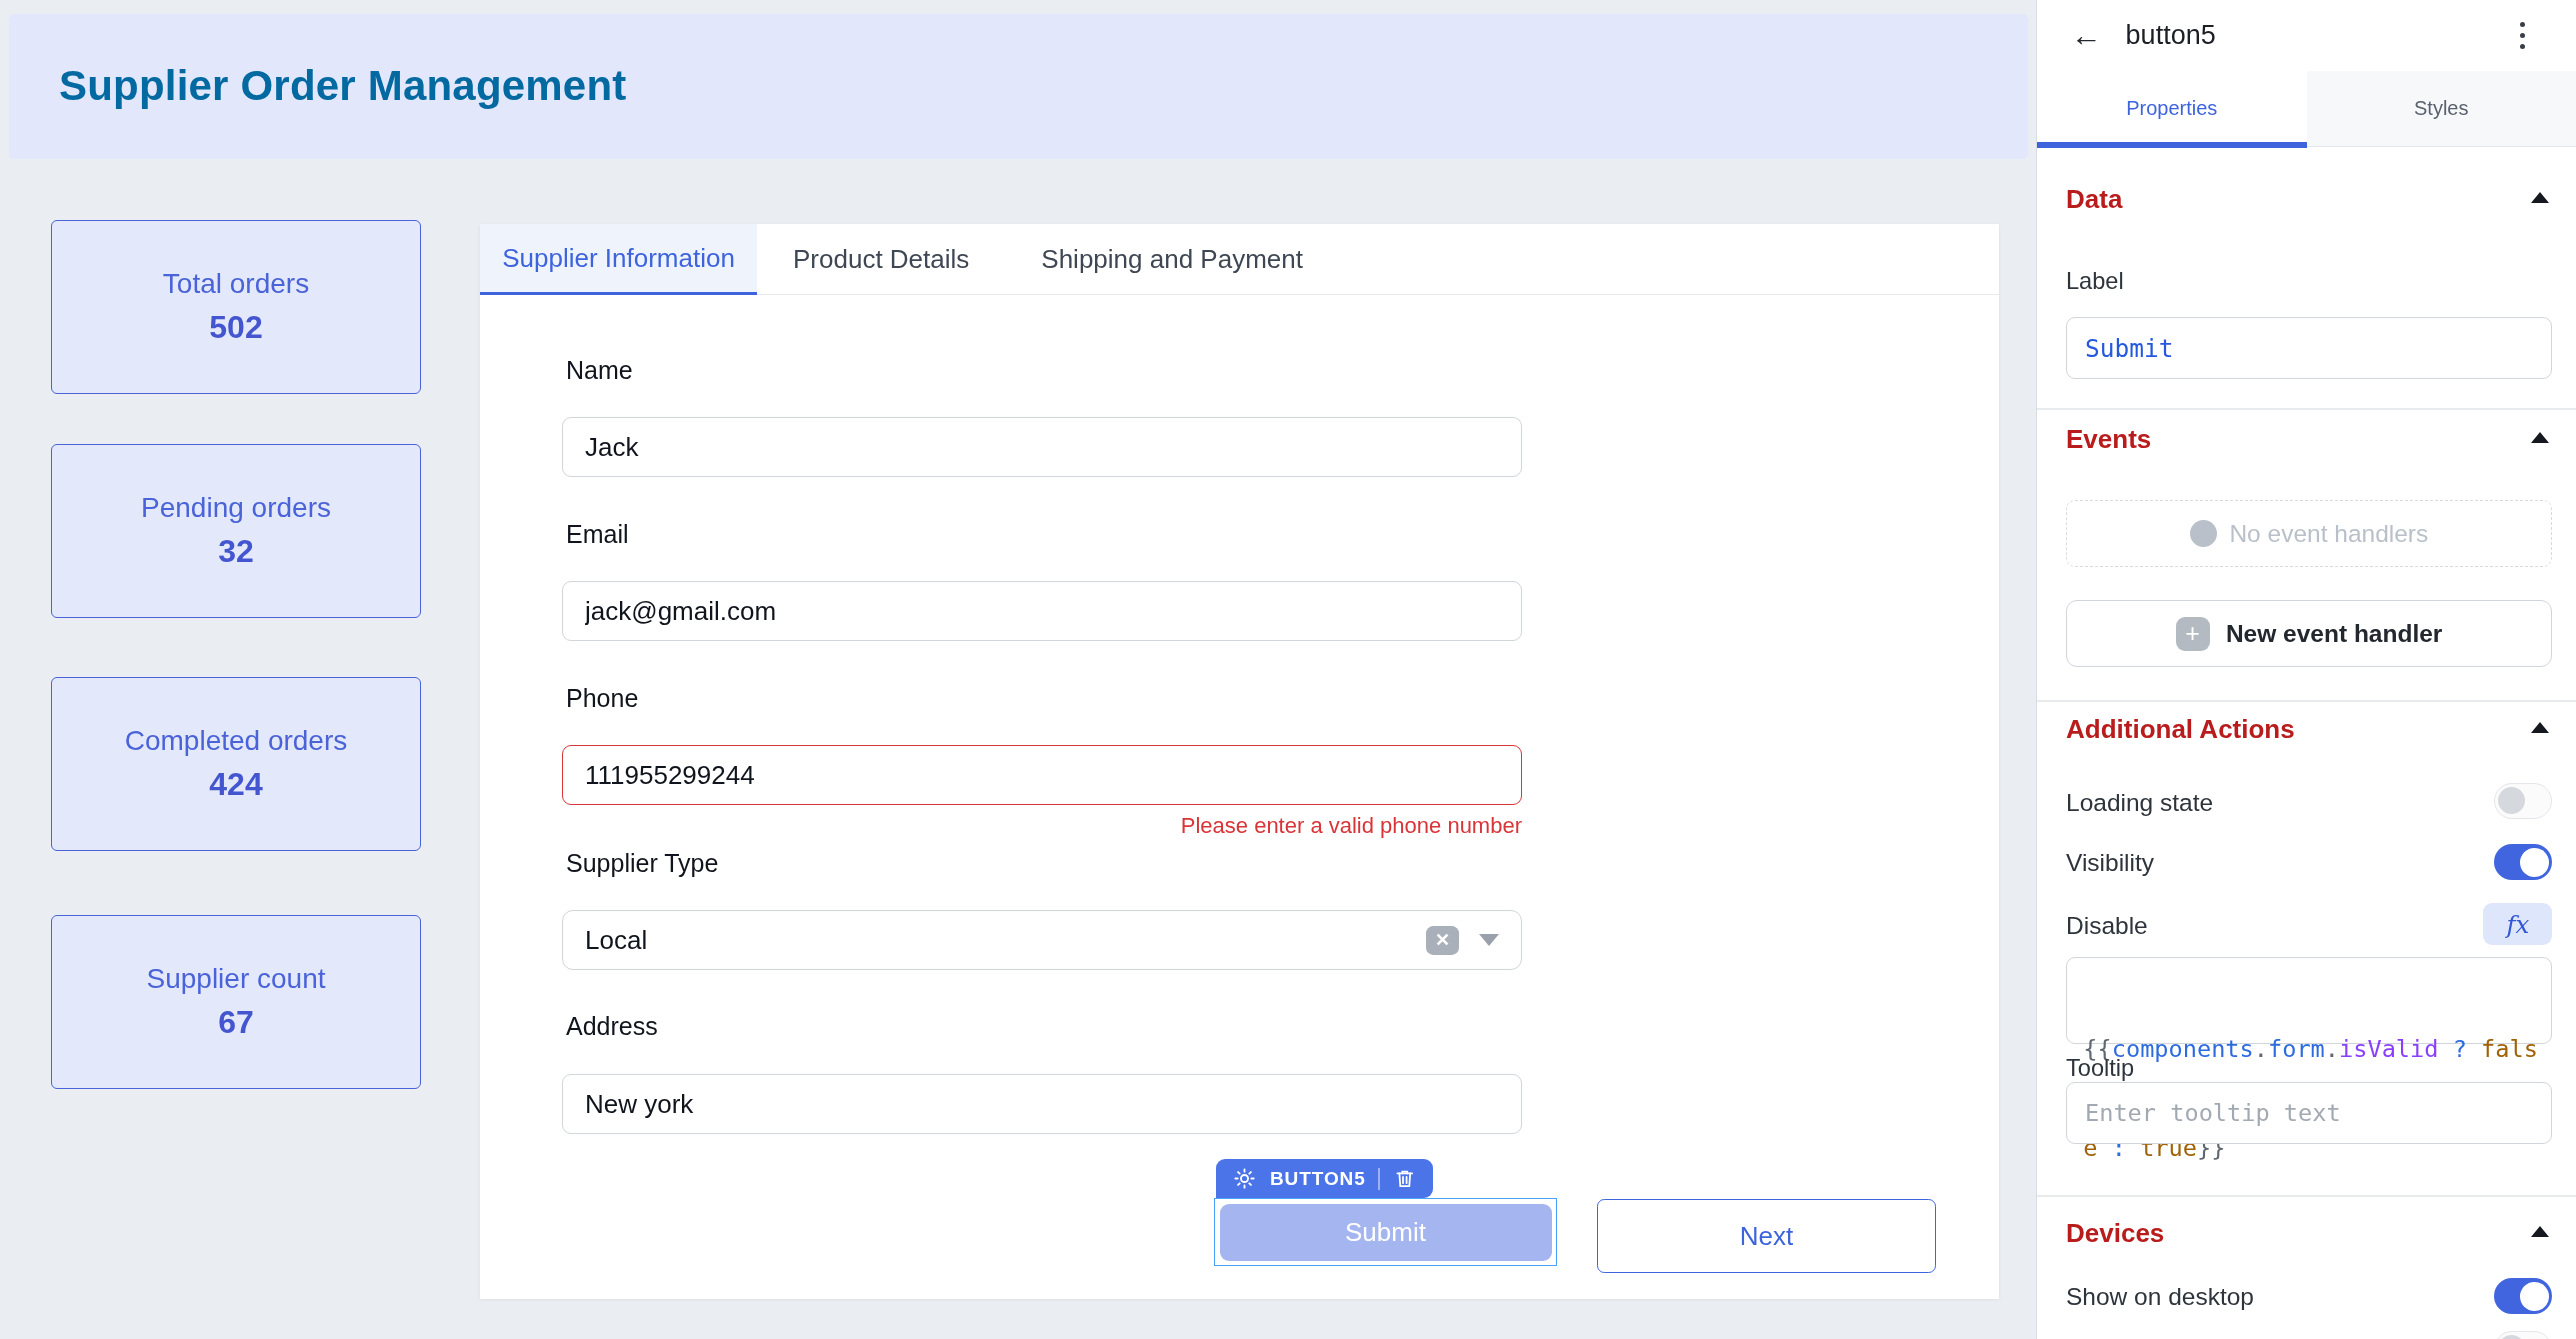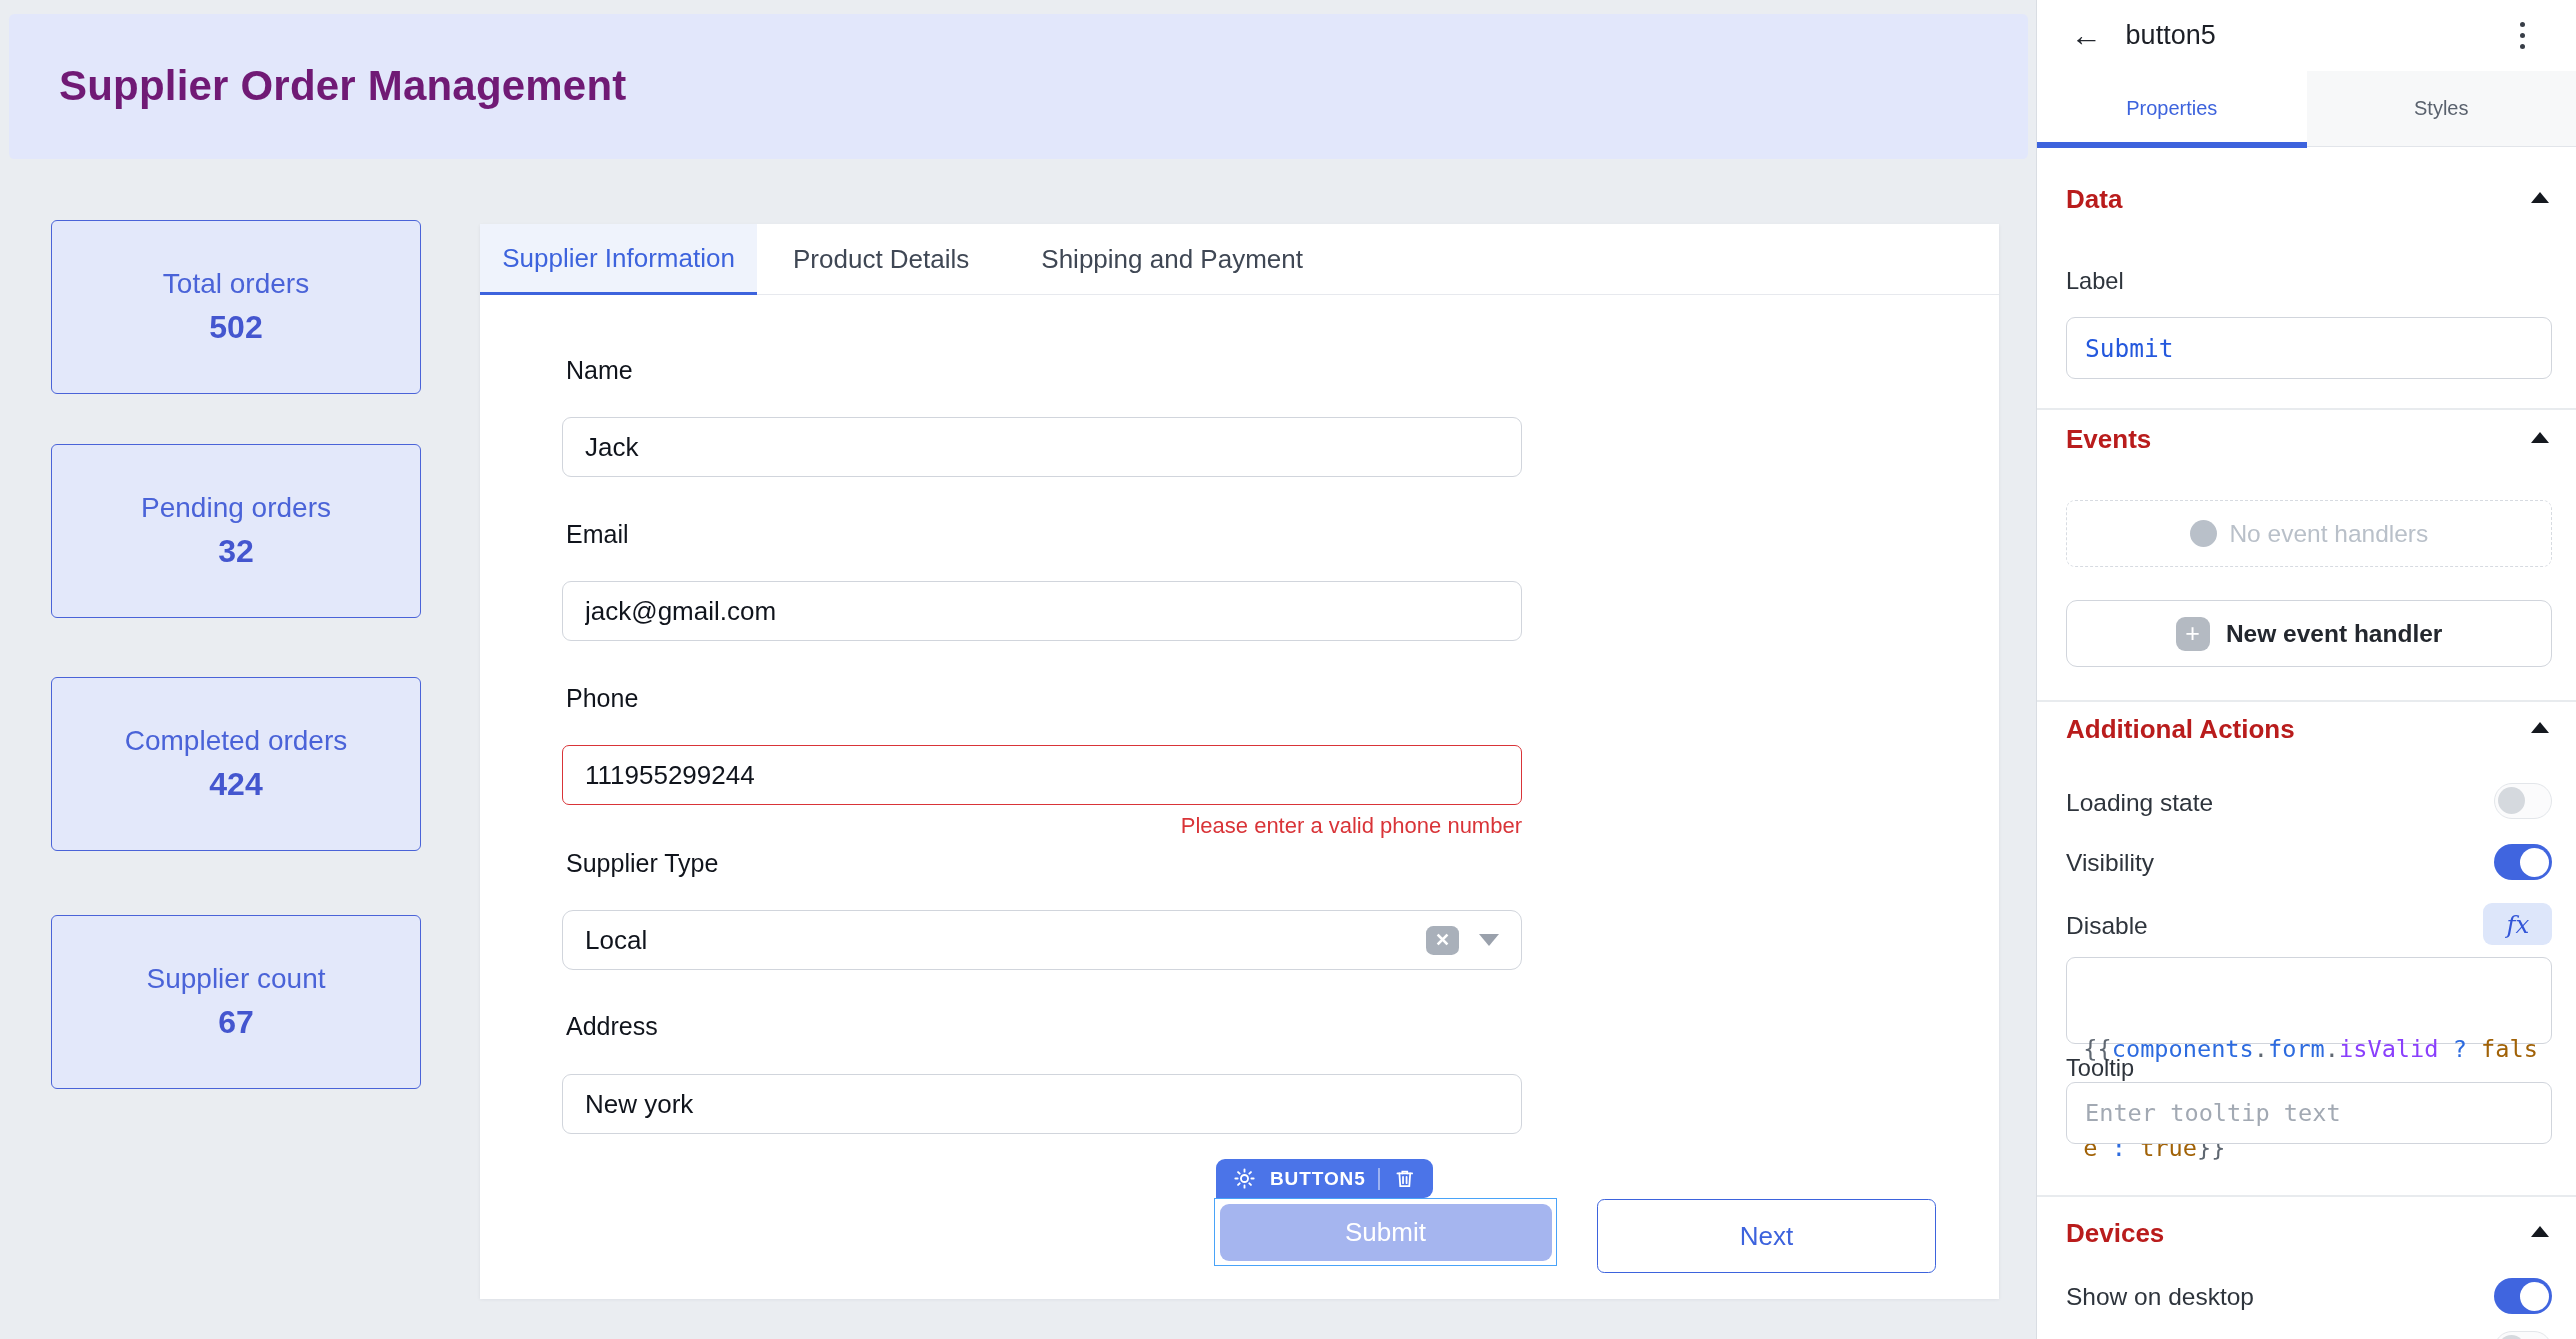--- a/index.html
+++ b/index.html
@@ -5,21 +5,21 @@
   * { box-sizing: border-box; margin: 0; padding: 0; }
   html, body { width: 2576px; height: 1340px; overflow: hidden; }
   body { font-family: "Liberation Sans", sans-serif; background: #eaedf1; }
   .app { position: relative; width: 2576px; height: 1340px; display: flex; }
 
   
   .canvas { position: relative; width: 2036px; height: 1340px; background: #eaedf1; }
 
   .banner { position: absolute; left: 9px; top: 13.6px; width: 2019px; height: 145px;
             background: #e2e7fb; border-radius: 5.4px; display: flex; align-items: center; }
-  .banner h1 { margin-left: 50px; font-size: 42px; font-weight: bold; color: #701a75; letter-spacing: 0.2px; }
+  .banner h1 { margin-left: 50px; font-size: 42px; font-weight: bold; color: #0369a1; letter-spacing: 0.2px; }
 
   .stat-card { position: absolute; left: 51px; width: 370px; height: 174px;
                background: #e3e8fa; border: 1.8px solid #4a63d8; border-radius: 6px;
                display: flex; flex-direction: column; align-items: center; justify-content: center; gap: 9px; }
   .stat-label { font-size: 28px; color: #4a63d8; }
   .stat-value { font-size: 32px; font-weight: bold; color: #4456cf; }
 
   .form-panel { position: absolute; left: 480px; top: 224px; width: 1519px; height: 1075px;
                 background: #ffffff; box-shadow: 0 0.9px 3.6px rgba(20,30,60,.07); }
 
@@ -169,21 +169,21 @@
         <div class="tab">Shipping and Payment</div>
       </div>
 
       <div class="f-label" style="top:132px">Name</div>
       <input class="f-input" style="top: 193px;" value="Jack">
 
       <div class="f-label" style="top:296px">Email</div>
       <input class="f-input" style="top: 357px;" value="jack@gmail.com">
 
       <div class="f-label" style="top:460px">Phone</div>
-      <input class="f-input error" style="top: 521px; border-radius: 7px;" value="111955299244">
+      <input class="f-input error" style="top: 521px;" value="111955299244">
       <div class="f-error" style="top:589px">Please enter a valid phone number</div>
 
       <div class="f-label" style="top:625px">Supplier Type</div>
       <div class="f-select" style="top:686px">
         <span class="sel-text">Local</span>
         <span class="clear-badge">✕</span>
         <span class="caret-down"></span>
       </div>
 
       <div class="f-label" style="top:788px">Address</div>

